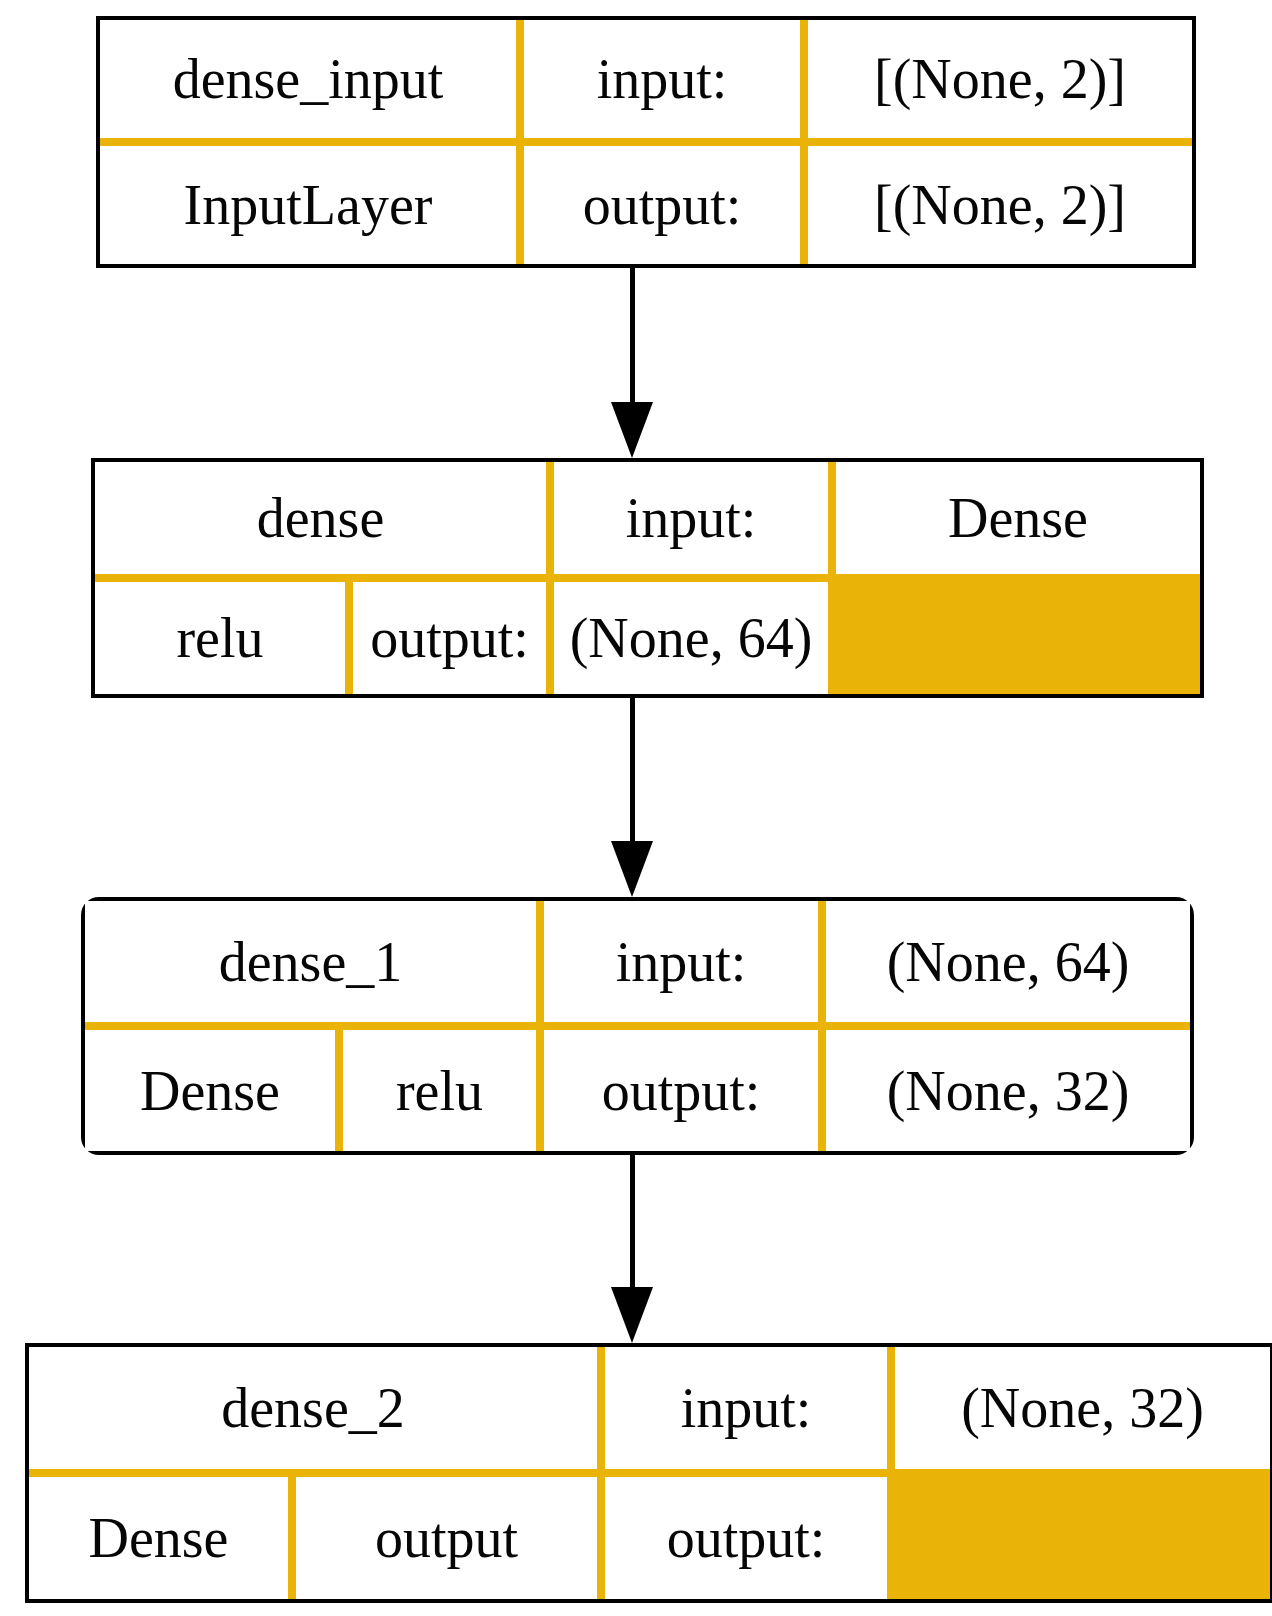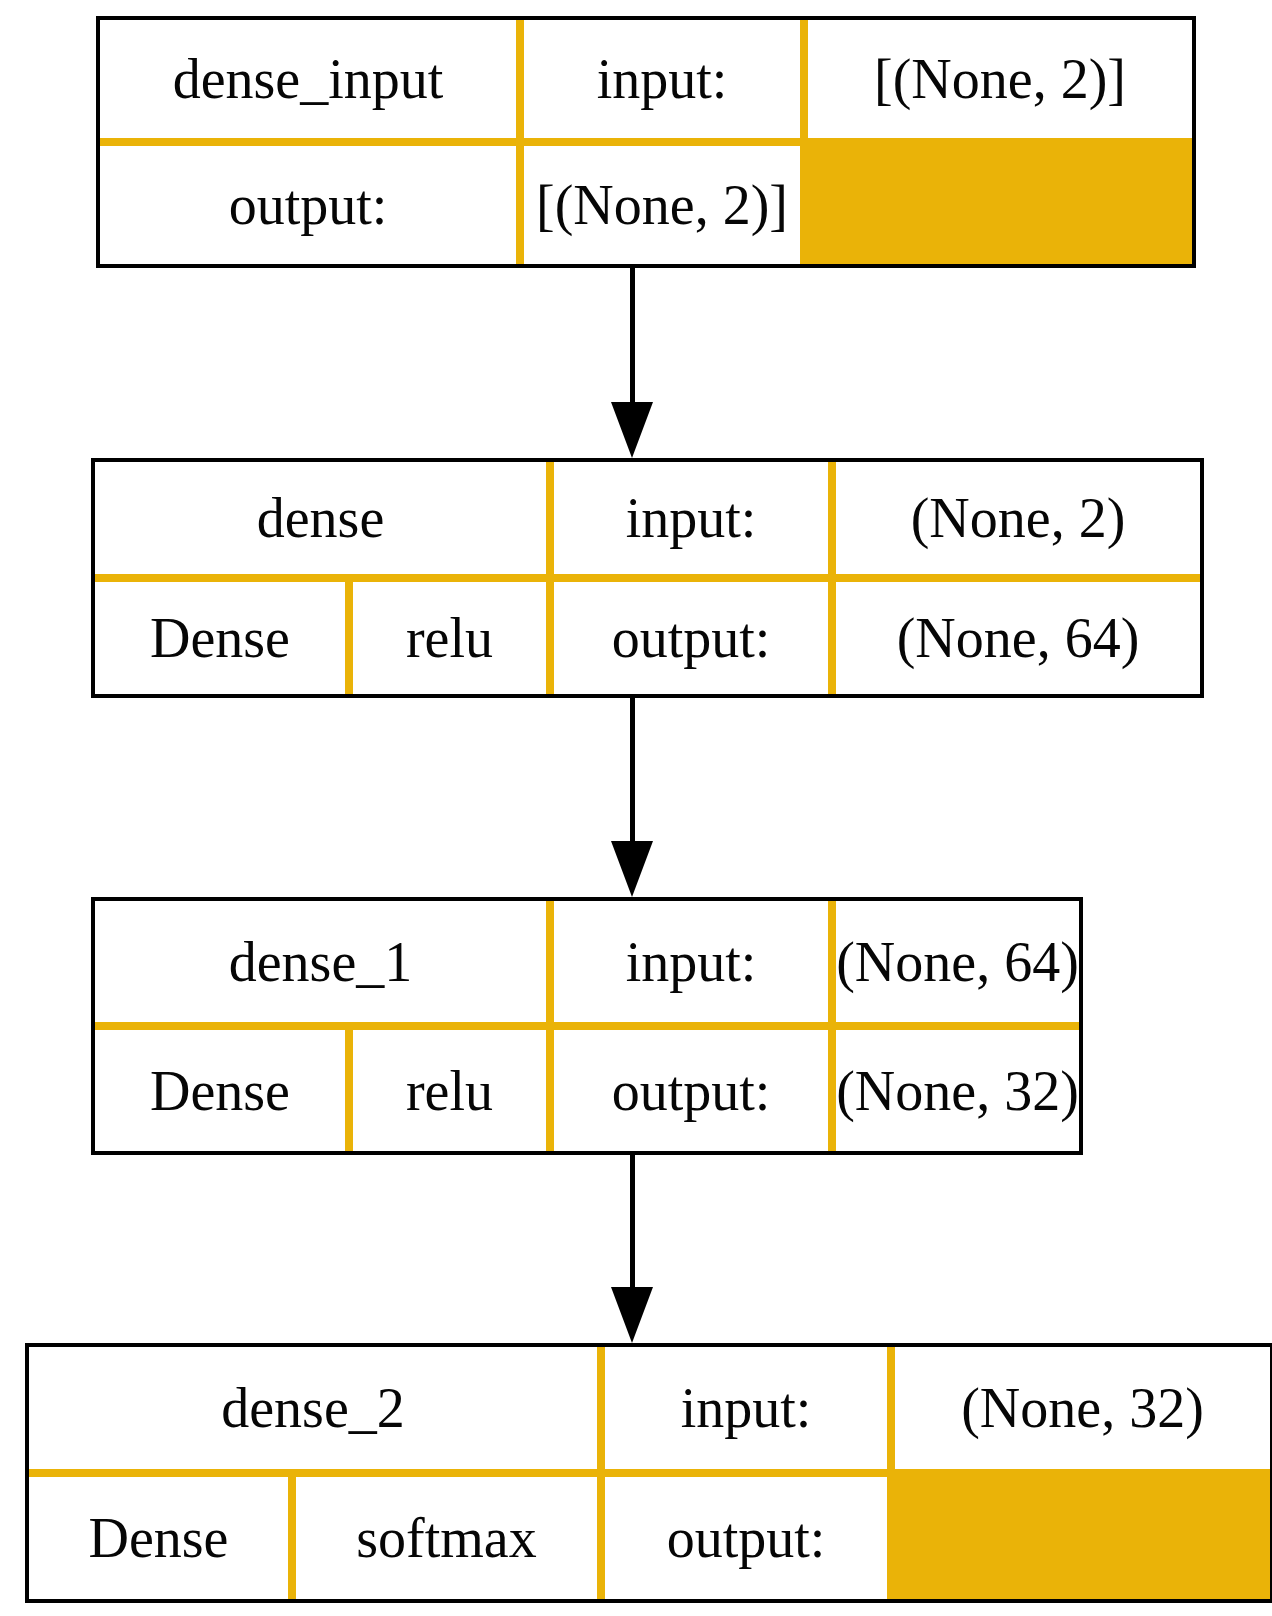--- a/index.html
+++ b/index.html
@@ -43,23 +43,24 @@
     left: 88px; top: 16px; width: 1100px;
     grid-template-columns: 416px 276px 1fr;
     grid-template-rows: 118px 118px;
   }
   .node-1 {
     left: 83px; top: 458px; width: 1113px;
     grid-template-columns: 250px 193px 274px 1fr;
     grid-template-rows: 112px 112px;
   }
   .node-2 {
-    left: 83px; top: 897px; width: 992px;
+    left: 73px; top: 897px; width: 1113px;
     grid-template-columns: 250px 193px 274px 1fr;
     grid-template-rows: 121px 121px;
+    border-radius: 18px;
   }
   .node-3 {
     left: 17px; top: 1343px; width: 1249px;
     grid-template-columns: 259px 301px 282px 1fr;
     grid-template-rows: 122px 122px;
   }
 
   
   .arrow { position: absolute; left: 0; top: 0; }
   .arrow-line {
@@ -84,33 +85,33 @@
 </style>
 </head>
 <body>
 
 <div class="canvas">
 
   <div class="node node-0">
     <div class="cell">dense_input</div>
     <div class="cell">input:</div>
     <div class="cell">[(None, 2)]</div>
+    <div class="cell">InputLayer</div>
     <div class="cell">output:</div>
     <div class="cell">[(None, 2)]</div>
   </div>
 
   <div class="arrow a1">
     <div class="arrow-line"></div>
     <div class="arrow-head"></div>
   </div>
 
   <div class="node node-1">
     <div class="cell span2">dense</div>
     <div class="cell">input:</div>
-    <div class="cell">(None, 2)</div>
     <div class="cell">Dense</div>
     <div class="cell">relu</div>
     <div class="cell">output:</div>
     <div class="cell">(None, 64)</div>
   </div>
 
   <div class="arrow a2">
     <div class="arrow-line"></div>
     <div class="arrow-head"></div>
   </div>
@@ -128,17 +129,17 @@
   <div class="arrow a3">
     <div class="arrow-line"></div>
     <div class="arrow-head"></div>
   </div>
 
   <div class="node node-3">
     <div class="cell span2">dense_2</div>
     <div class="cell">input:</div>
     <div class="cell">(None, 32)</div>
     <div class="cell">Dense</div>
-    <div class="cell">softmax</div>
+    <div class="cell">output</div>
     <div class="cell">output:</div>
   </div>
 
 </div>
 
 </body></html>

